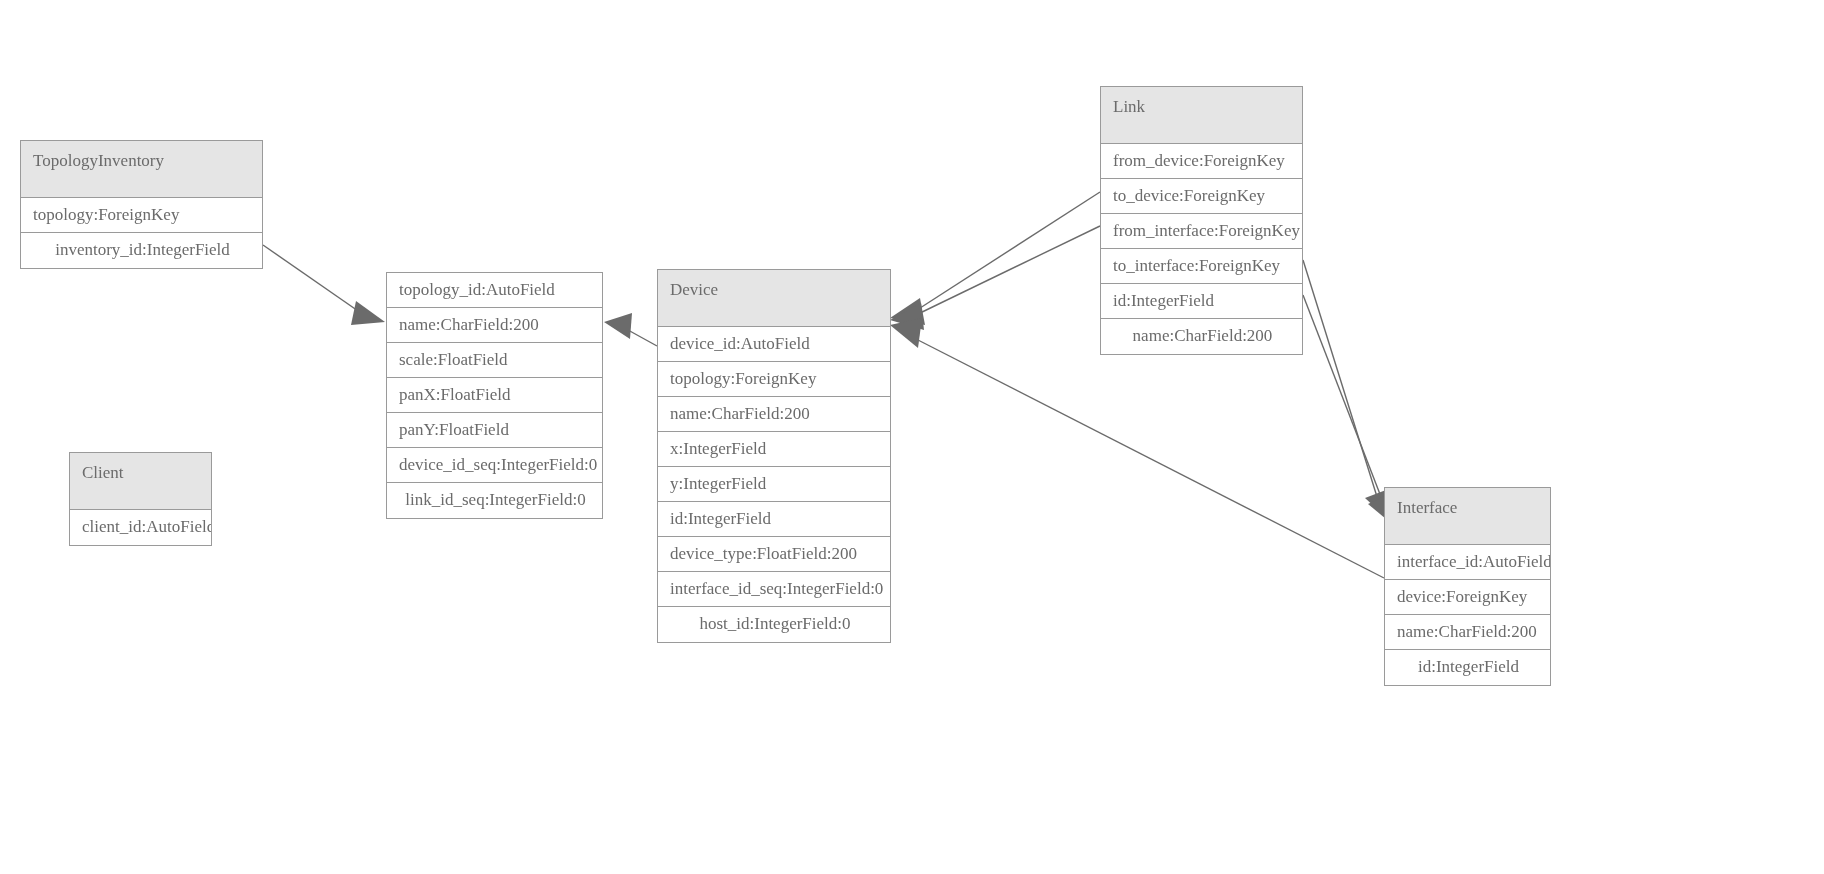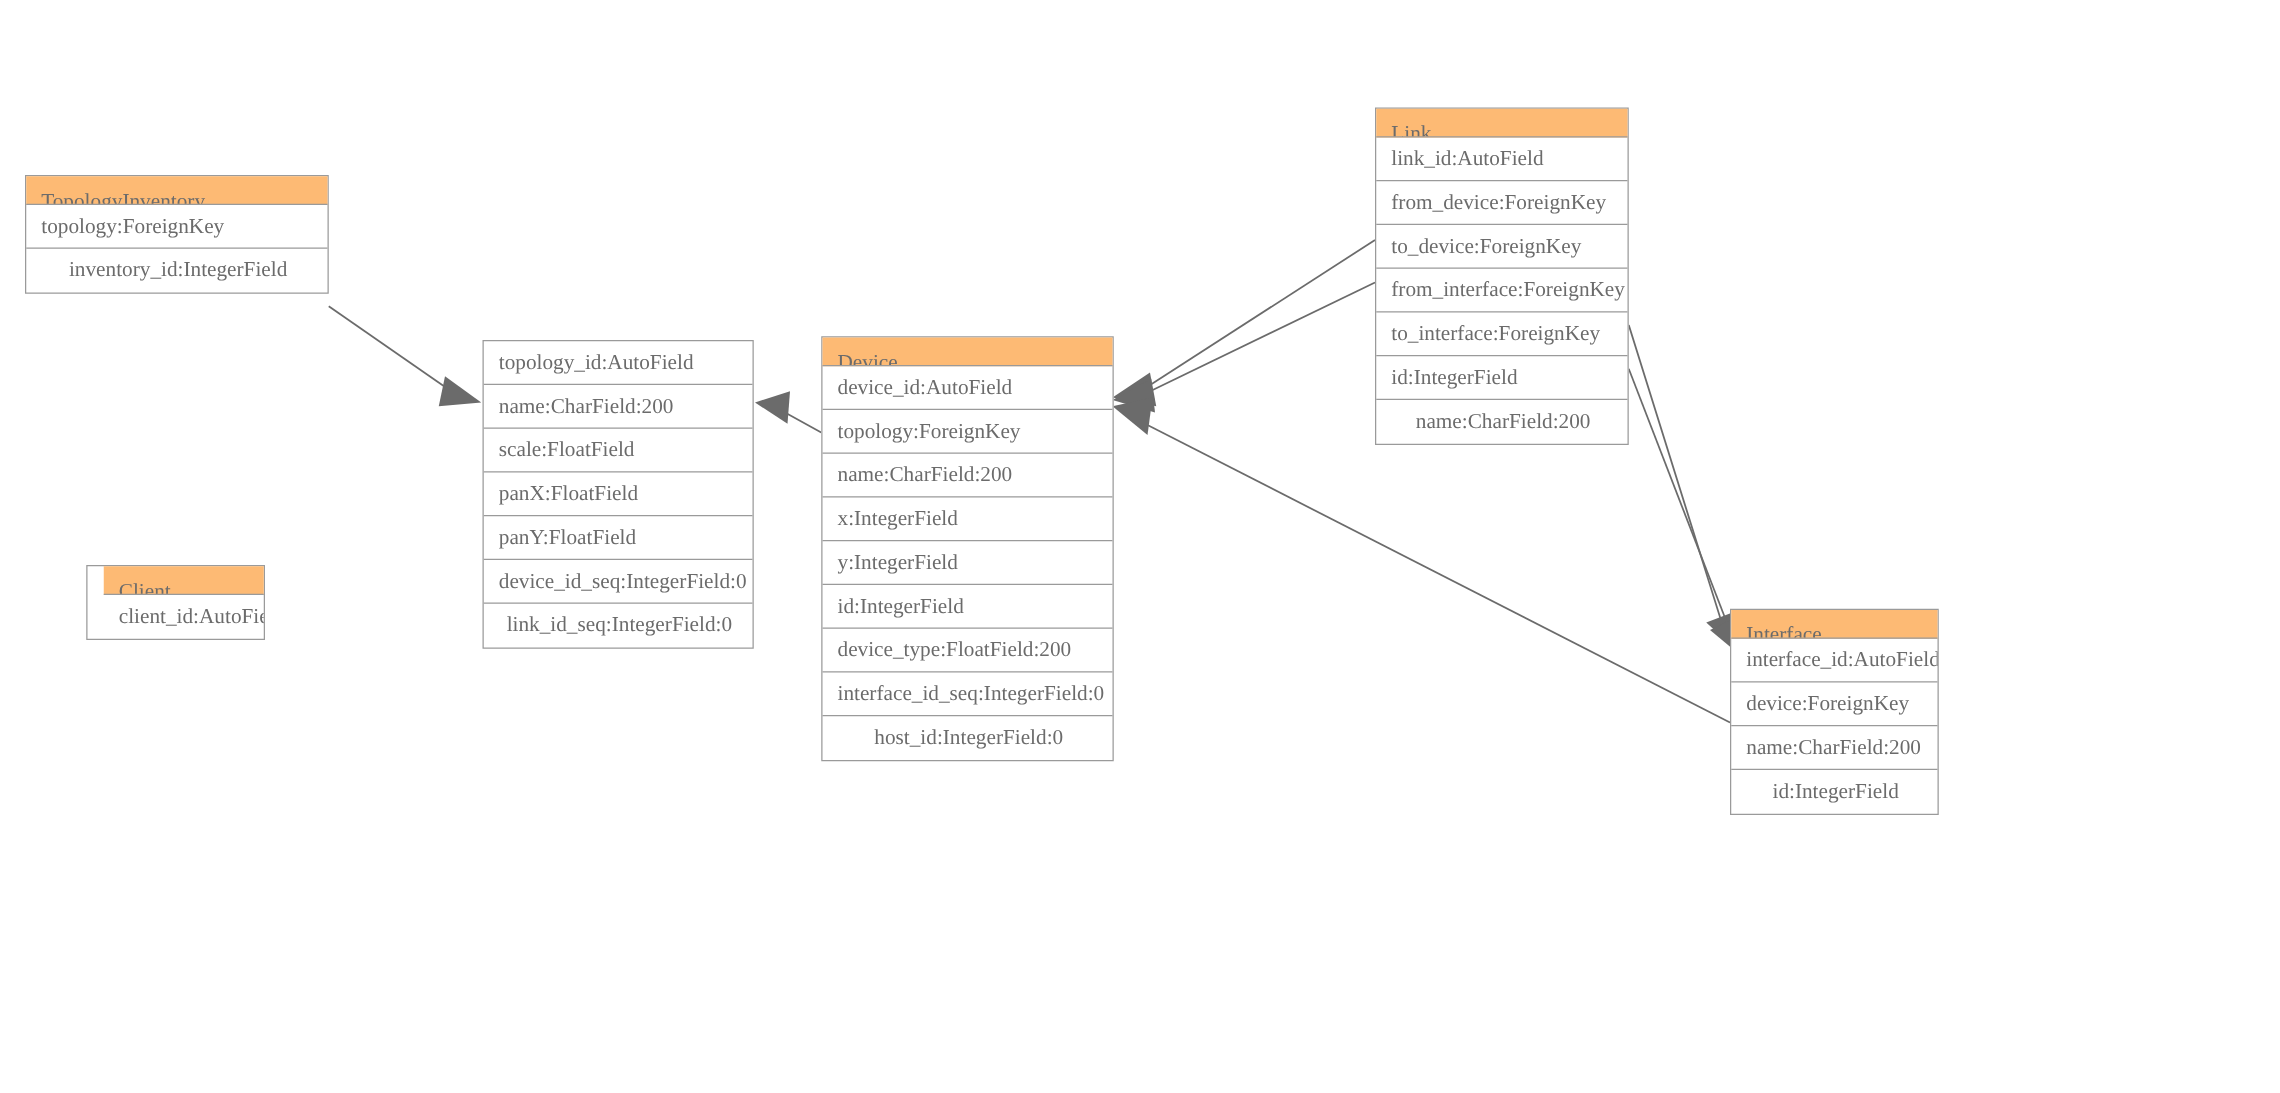--- a/index.html
+++ b/index.html
@@ -25,26 +25,26 @@
   }
   .entity {
     position: absolute;
     box-sizing: border-box;
     border: 1px solid #9a9a9a;
     background: #ffffff;
     z-index: 2;
   }
   .entity-title {
     box-sizing: border-box;
-    background: #fdba74;
+    background: #e5e5e5;
     color: #6b6b6b;
     border-bottom: 1px solid #9a9a9a;
     font-size: 17px;
     line-height: 40px;
-    height: 23px;
+    height: 57px;
     padding: 0 0 0 12px;
     white-space: nowrap;
     overflow: hidden;
   }
   .entity-field {
     box-sizing: border-box;
     color: #6b6b6b;
     font-size: 17px;
     line-height: 34px;
     height: 35px;
@@ -105,21 +105,21 @@
       <polygon points="1368,504 1392,524 1389,494" fill="#6b6b6b"></polygon>
     </g>
   </svg>
 
   <div class="entity" style="left:20px; top:140px; width:243px;">
     <div class="entity-title">TopologyInventory</div>
     <div class="entity-field">topology:ForeignKey</div>
     <div class="entity-field">inventory_id:IntegerField</div>
   </div>
 
-  <div class="entity" style="left:69px; top:452px; width:143px;padding-left:13px;">
+  <div class="entity" style="left:69px; top:452px; width:143px;">
     <div class="entity-title">Client</div>
     <div class="entity-field">client_id:AutoField</div>
   </div>
 
   <div class="entity" style="left:386px; top:272px; width:217px;">
     <div class="entity-field">topology_id:AutoField</div>
     <div class="entity-field">name:CharField:200</div>
     <div class="entity-field">scale:FloatField</div>
     <div class="entity-field">panX:FloatField</div>
     <div class="entity-field">panY:FloatField</div>
@@ -135,21 +135,20 @@
     <div class="entity-field">x:IntegerField</div>
     <div class="entity-field">y:IntegerField</div>
     <div class="entity-field">id:IntegerField</div>
     <div class="entity-field">device_type:FloatField:200</div>
     <div class="entity-field">interface_id_seq:IntegerField:0</div>
     <div class="entity-field">host_id:IntegerField:0</div>
   </div>
 
   <div class="entity" style="left:1100px; top:86px; width:203px;">
     <div class="entity-title">Link</div>
-    <div class="entity-field">link_id:AutoField</div>
     <div class="entity-field">from_device:ForeignKey</div>
     <div class="entity-field">to_device:ForeignKey</div>
     <div class="entity-field">from_interface:ForeignKey</div>
     <div class="entity-field">to_interface:ForeignKey</div>
     <div class="entity-field">id:IntegerField</div>
     <div class="entity-field">name:CharField:200</div>
   </div>
 
   <div class="entity" style="left:1384px; top:487px; width:167px;">
     <div class="entity-title">Interface</div>

